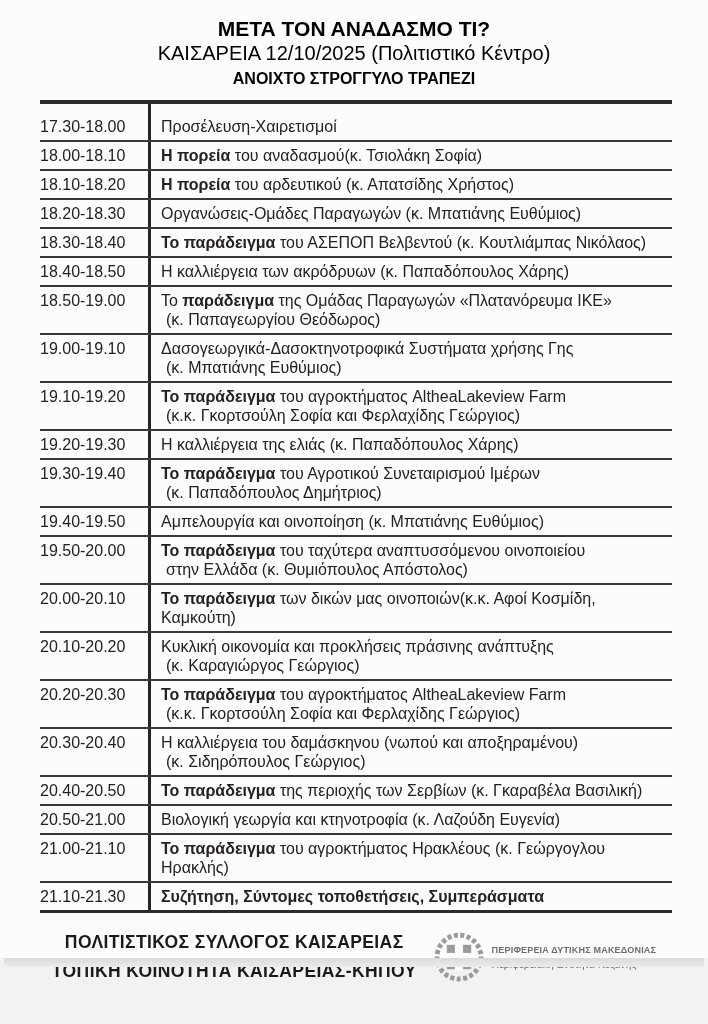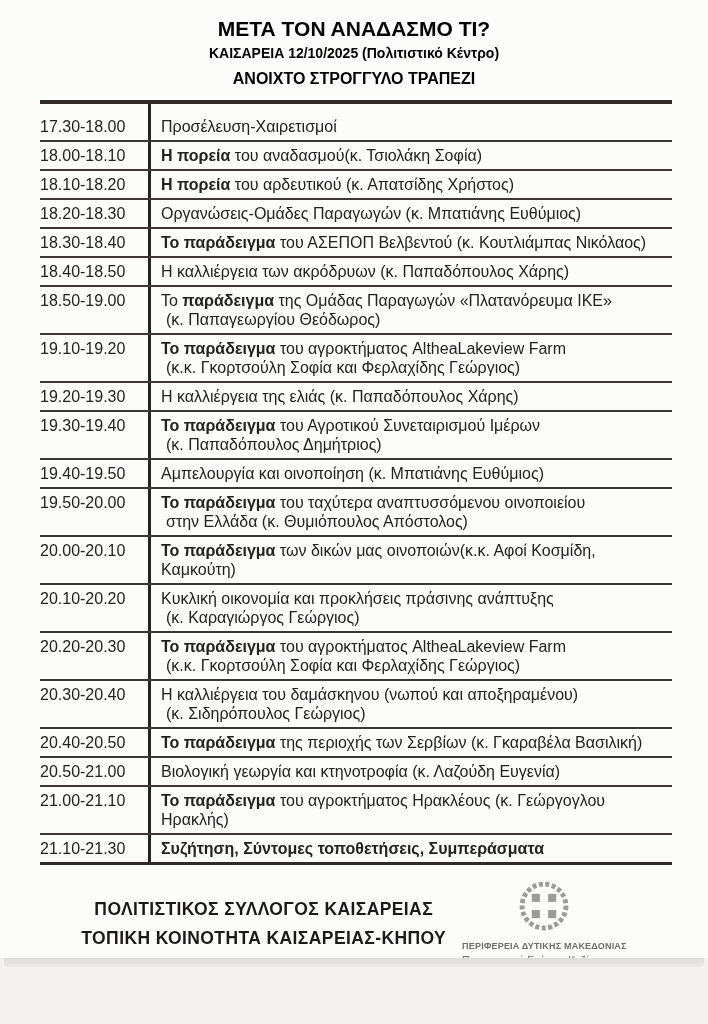--- a/index.html
+++ b/index.html
@@ -19,21 +19,21 @@
   .page-edge {
     position: absolute; top: 958px; left: 4px;
     width: 700px; height: 9px;
     background: linear-gradient(#dcdbd9, #ecebe9);
     border-radius: 0 0 4px 4px;
   }
 
   
   .header { text-align: center; padding-top: 16px; line-height: 25px; color: #000000; }
   .h1 { font-size: 21px; font-weight: bold; }
-  .h2 { font-size: 14px; font-weight: bold; }
+  .h2 { font-size: 20px; font-weight: normal; }
   .h3 { font-size: 16px; font-weight: bold; }
 
   
   .table {
     margin: 9px 36px 0 40px;
     width: 632px;
     border-top: 4px solid #2e2b29;
     border-bottom: 3px solid #2e2b29;
   }
   .row { display: flex; border-bottom: 2px solid #3a3734; }
@@ -60,21 +60,21 @@
   
   .footer {
     display: flex; align-items: center; justify-content: center;
     gap: 16px; margin-top: 15px;
   }
   .orgs {
     text-align: center; font-weight: bold;
     font-size: 17.5px; line-height: 29px;
     letter-spacing: 0.4px; color: #1c1a18;
   }
-  .logo { display: flex; align-items: center; gap: 7px; flex-direction: column; }
+  .logo { display: flex; align-items: center; gap: 7px; }
   .logo svg { width: 52px; height: 52px; }
   .logo-txt { color: #6e6d6a; line-height: 14px; }
   .logo-line1 { font-size: 9px; font-weight: bold; letter-spacing: 0.2px; }
   .logo-line2 { font-size: 10.5px; }
 </style>
 </head>
 <body>
 
 <div class="page">
 
@@ -135,20 +135,27 @@
   </div>
 
   <div class="row">
     <div class="time">18.50-19.00</div>
     <div class="desc">
       <div class="l1"><span>Το </span><b>παράδειγμα</b><span> της Ομάδας Παραγωγών «Πλατανόρευμα ΙΚΕ»</span></div>
       <div class="l2">(κ. Παπαγεωργίου Θεόδωρος)</div>
     </div>
   </div>
 
+  <div class="row">
+    <div class="time">19.00-19.10</div>
+    <div class="desc">
+      <div class="l1"><span>Δασογεωργικά-Δασοκτηνοτροφικά Συστήματα χρήσης Γης</span></div>
+      <div class="l2">(κ. Μπατιάνης Ευθύμιος)</div>
+    </div>
+  </div>
 
   <div class="row">
     <div class="time">19.10-19.20</div>
     <div class="desc">
       <div class="l1"><b>Το παράδειγμα</b><span> του αγροκτήματος AltheaLakeview Farm</span></div>
       <div class="l2">(κ.κ. Γκορτσούλη Σοφία και Φερλαχίδης Γεώργιος)</div>
     </div>
   </div>
 
   <div class="row">

